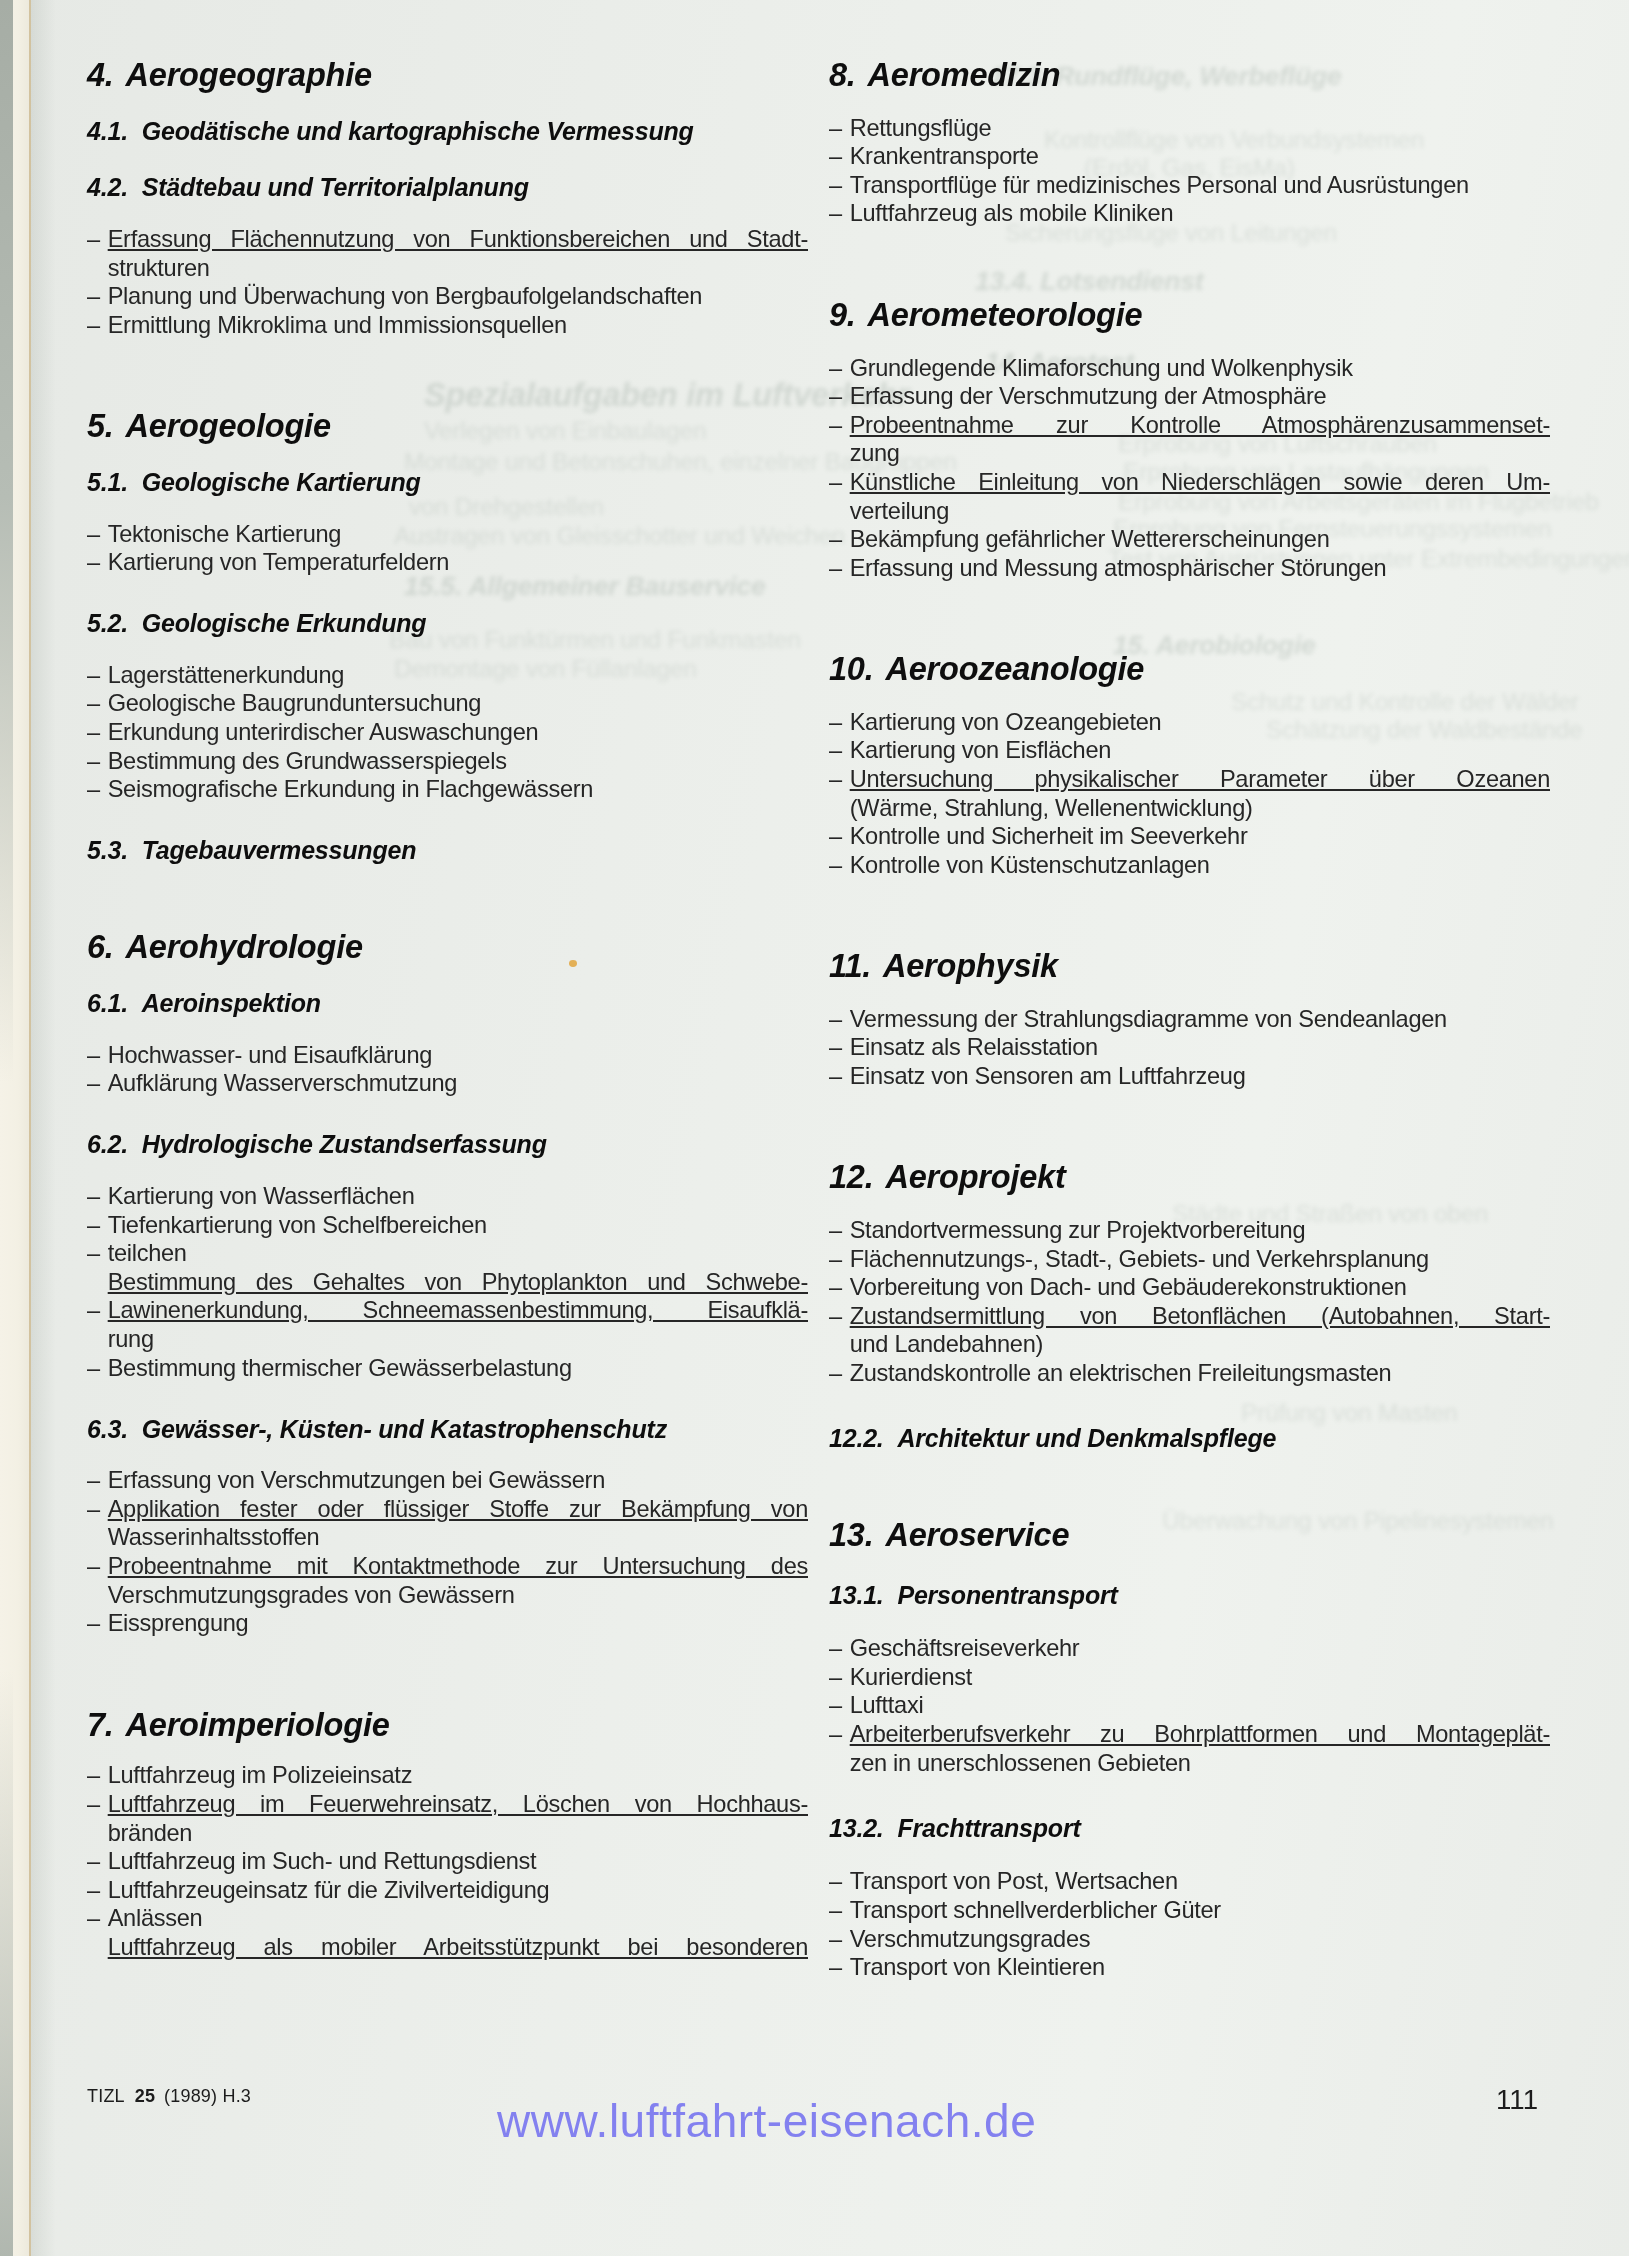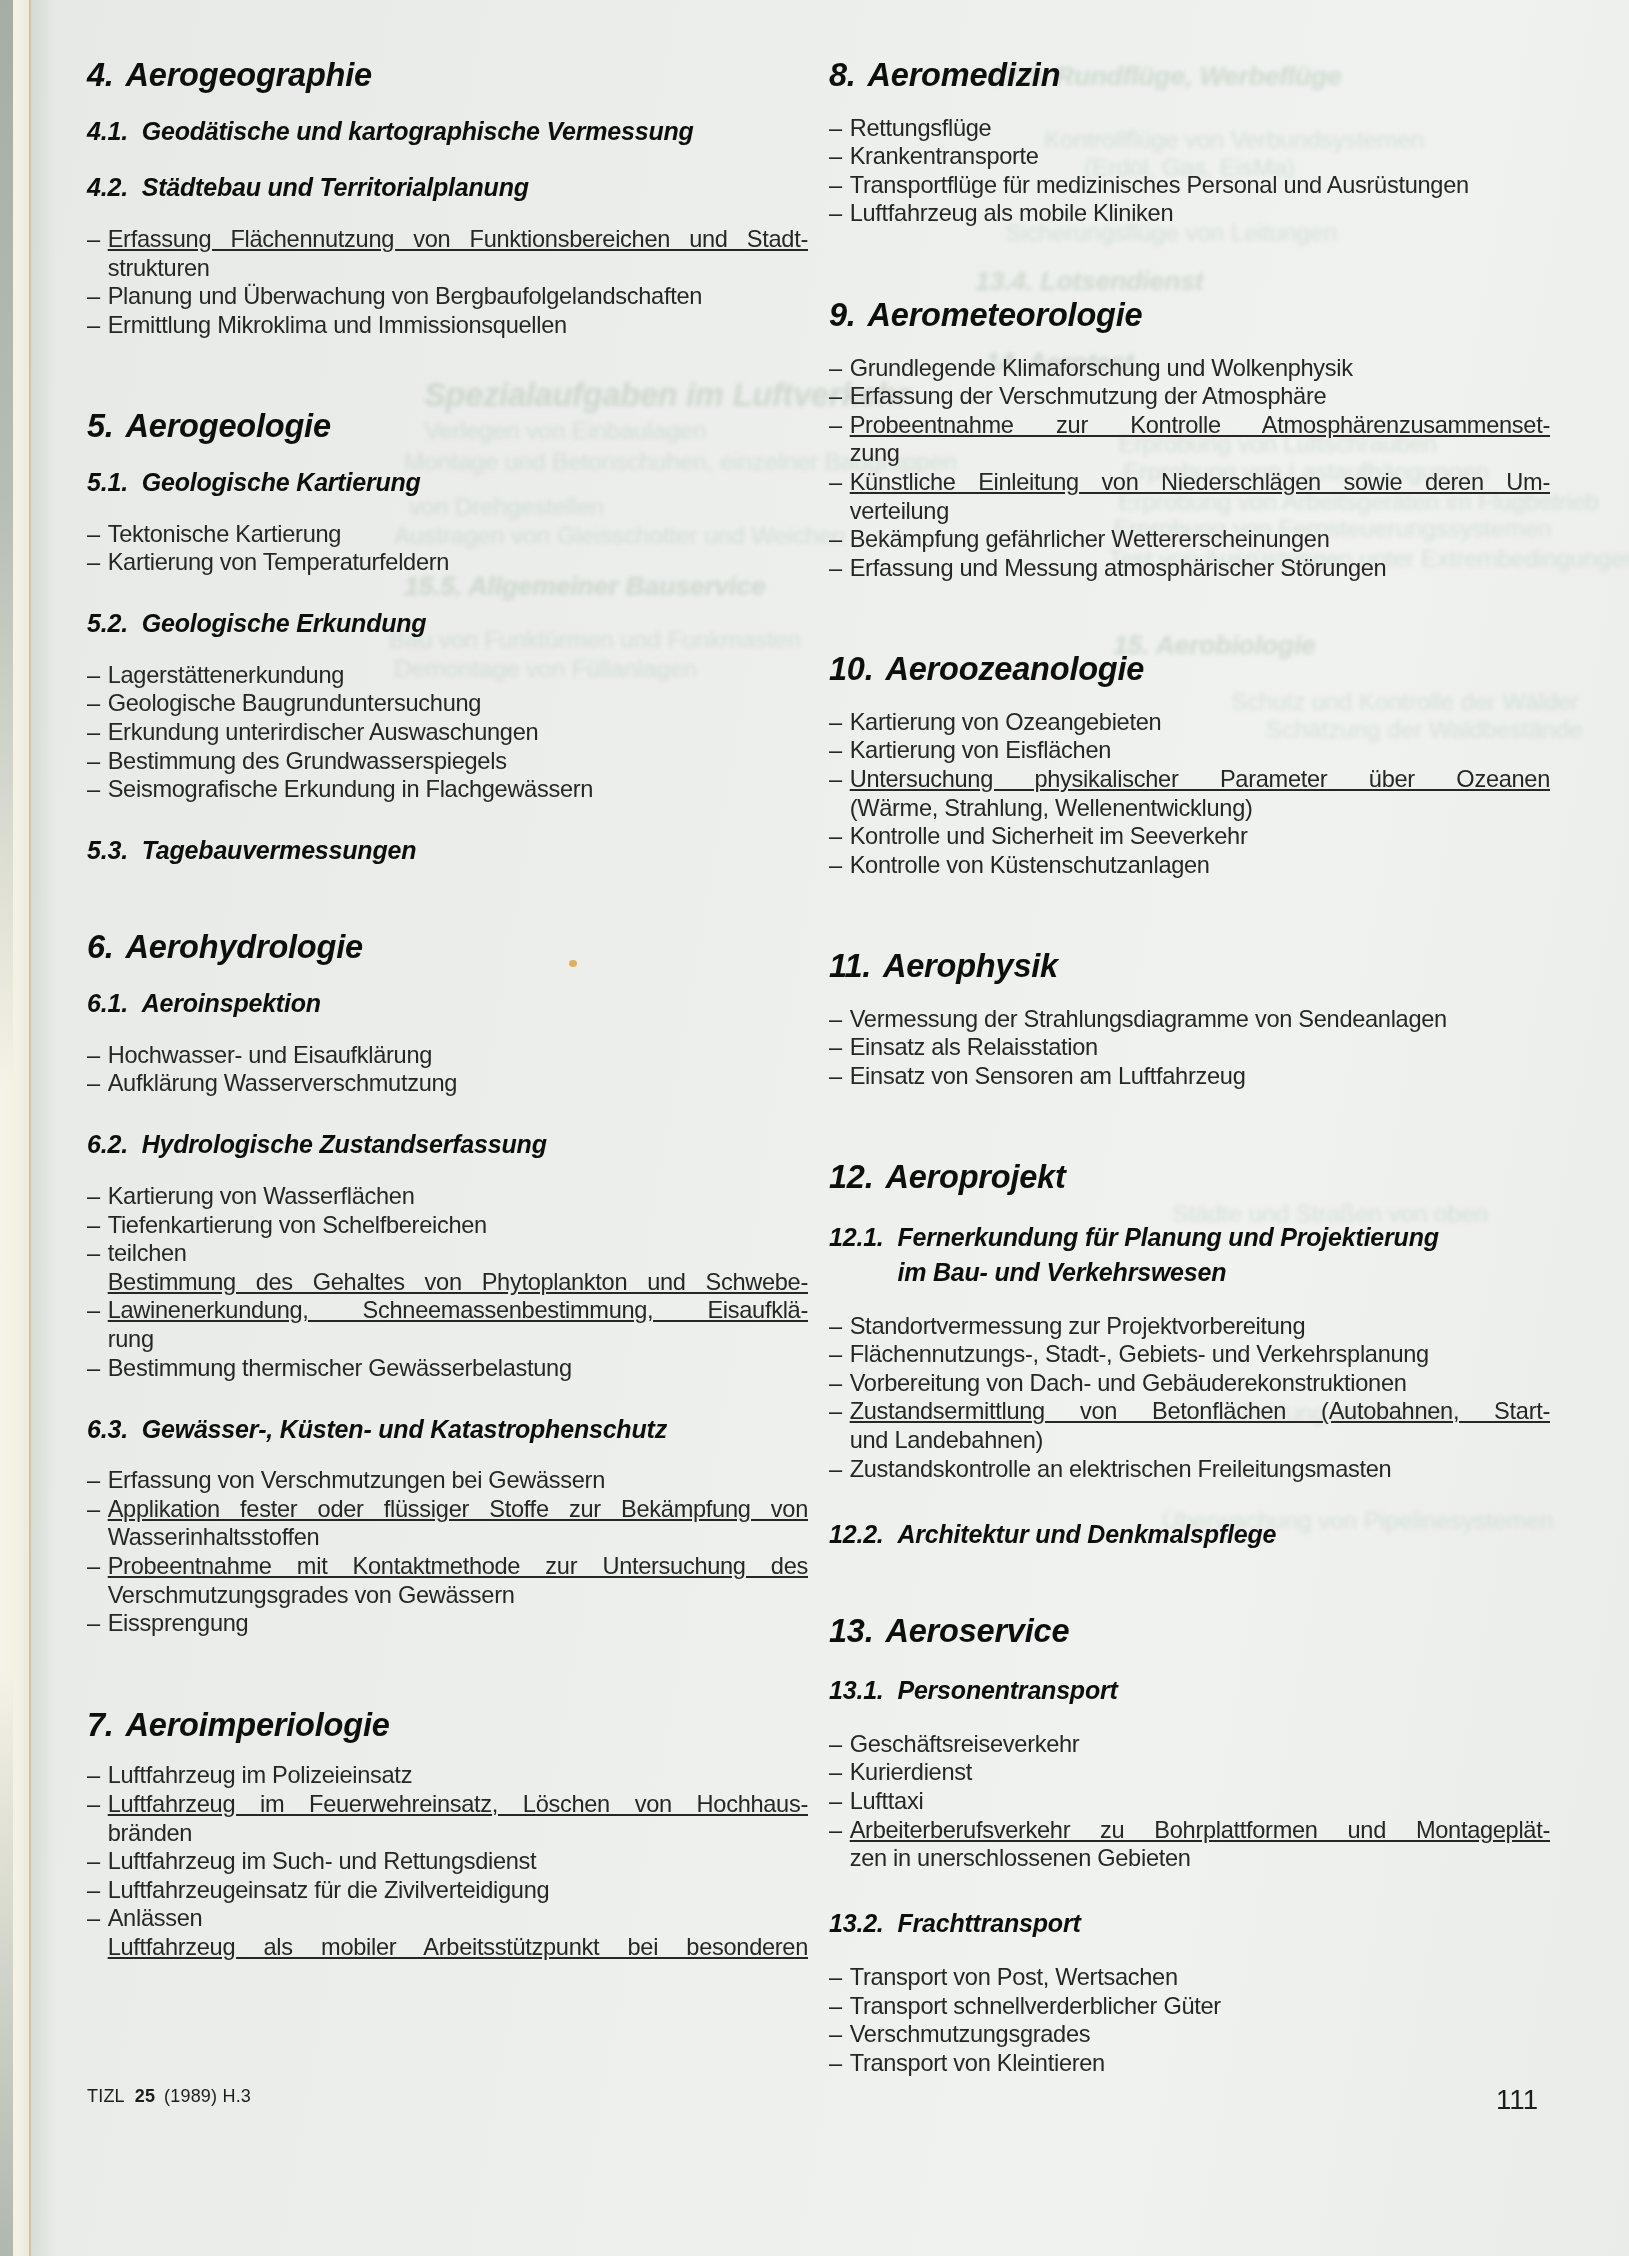--- a/index.html
+++ b/index.html
@@ -447,25 +447,20 @@
           <span class="dash">–</span>
           <span class="txt">
             <span class="ln">Einsatz von Sensoren am Luftfahrzeug</span>
           </span>
         </div>
       </div>
       <div class="h1">
         <span class="num">12.</span>
         <span class="ttl">Aeroprojekt</span>
       </div>
-      <div class="h2">
-        <span class="num">12.1.</span>
-        <span class="ttl">Fernerkundung für Planung und Projektierung
-im Bau- und Verkehrswesen</span>
-      </div>
       <div class="list">
         <div class="item">
           <span class="dash">–</span>
           <span class="txt">
             <span class="ln">Standortvermessung zur Projektvorbereitung</span>
           </span>
         </div>
         <div class="item">
           <span class="dash">–</span>
           <span class="txt">
@@ -559,15 +554,16 @@
           <span class="txt">
             <span class="ln">Transport von Kleintieren</span>
           </span>
         </div>
       </div>
     </div>
 
   <div class="jref">
     <span>TIZL</span><span class="issue">25</span><span>(1989) H.3</span>
   </div>
+  <div class="watermark">www.luftfahrt-eisenach.de</div>
   <div class="pageno">111</div>
 </div>
 
 
 </body></html>

